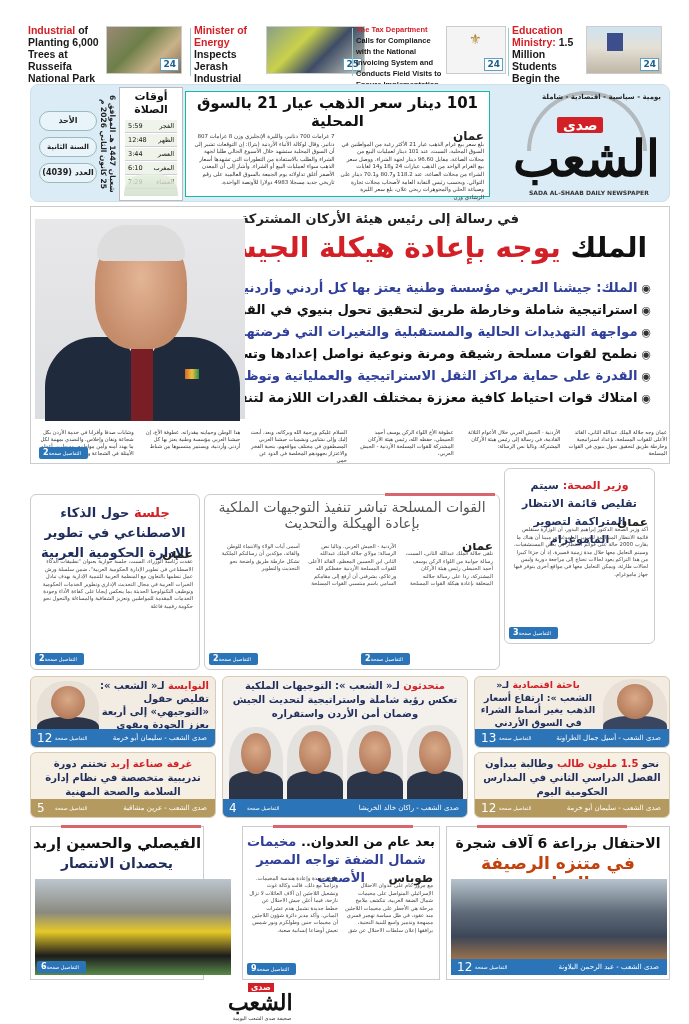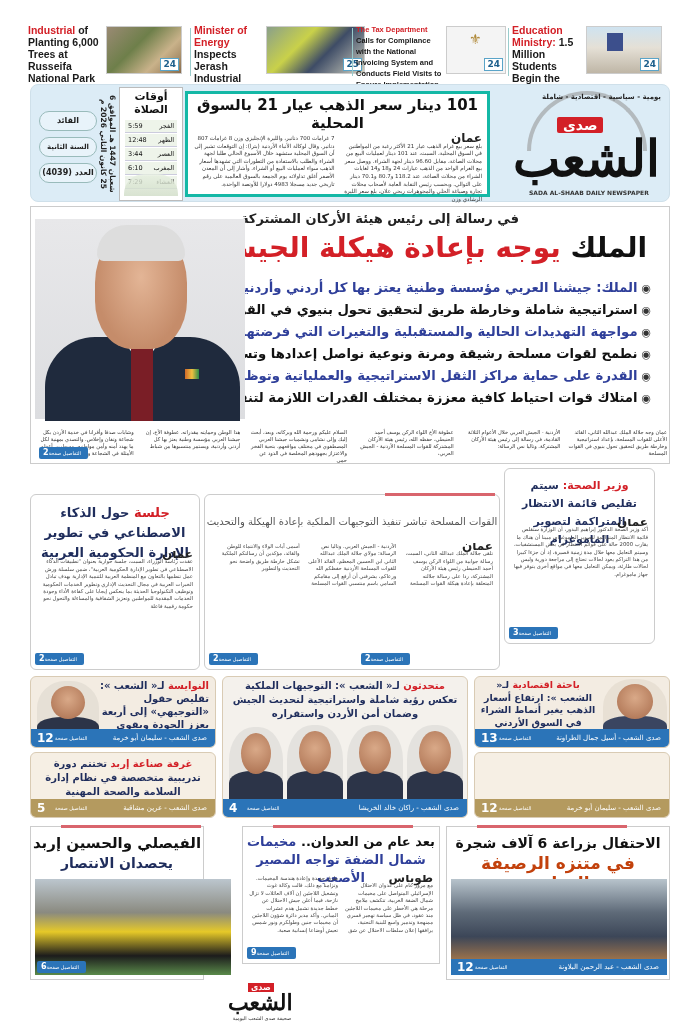--- a/index.html
+++ b/index.html
@@ -12,21 +12,21 @@
 .pgnum{position:absolute;right:2px;bottom:2px;background:#fff;border:1px solid #5aa4c8;color:#1d5f8c;font-size:9px;font-weight:bold;padding:0 2px;line-height:11px}
 .vsep{position:absolute;top:28px;width:1px;height:48px;background:#9cc}
 
 .mast{position:absolute;left:30px;top:84px;width:640px;height:118px;background:#dcecf6;border-radius:8px;border:1px solid #cfe0ea}
 .datebox{position:absolute;left:0;top:0;width:72px;height:118px}
 .pill{position:absolute;left:8px;width:58px;height:20px;border:1px solid #9bb;border-radius:10px;background:#e8f3fa;font-size:8px;text-align:center;line-height:18px;font-weight:bold;color:#222}
 .vdate{position:absolute;left:72px;top:4px;width:14px;height:110px;writing-mode:vertical-rl;font-size:7.5px;font-weight:bold;color:#222;text-align:center}
 .prayer{position:absolute;left:88px;top:2px;width:64px;height:114px;background:#fff;border:1px solid #bbb}
 .prayer h4{font-size:11px;text-align:center;margin-top:2px;font-weight:bold}
 .prow{display:flex;justify-content:space-between;font-size:6.5px;margin:1px 5px;padding:2px 3px;background:#eef4ea;border-bottom:1px solid #ccd}
-.goldbox{position:absolute;left:154px;top:6px;width:305px;height:106px;background:#fff;border:3px solid #14b8a6}
+.goldbox{position:absolute;left:154px;top:6px;width:305px;height:106px;background:#fff;border:1px solid #14b8a6}
 .goldbox h2{font-size:15px;font-weight:bold;text-align:center;direction:rtl;padding-top:2px;font-family:"DejaVu Sans",sans-serif}
 .goldcols{display:flex;direction:rtl;gap:6px;padding:3px 5px;font-size:5.5px;line-height:7.6px;color:#333}
 .goldcols div{flex:1}
 .logoarea{position:absolute;left:462px;top:0;width:178px;height:118px}
 .logo-sub{position:absolute;right:10px;top:8px;font-size:7px;font-weight:bold;direction:rtl;color:#222}
 .logo-main{position:absolute;left:20px;top:44px;font-size:50px;font-weight:900;font-family:"DejaVu Serif",serif;color:#111;letter-spacing:-3px}
 .logo-red{position:absolute;left:64px;top:32px;background:#d32027;color:#fff;font-size:14px;font-weight:bold;padding:0 6px;border-radius:2px}
 .logo-en{position:absolute;left:36px;top:104px;font-size:6px;font-weight:bold;color:#333}
 .globe{position:absolute;left:34px;top:6px;width:120px;height:60px;border:4px solid #999;border-bottom:none;border-radius:60px 60px 0 0;opacity:.6}
 
@@ -52,21 +52,21 @@
 
 .box{position:absolute;border:1px solid #ccc;border-radius:6px;background:#fff}
 .redtop{position:absolute;top:-2px;height:3px;background:#d9656d}
 .bx-title{position:absolute;direction:rtl;text-align:center;font-weight:bold;left:0;right:0}
 .bodytxt{position:absolute;direction:rtl;font-size:5.3px;line-height:7.4px;color:#444}
 .city{font-weight:bold;font-size:12px;color:#222;display:block}
 
 .card{position:absolute;background:#f3ece2;border:1px solid #d9cbb4;border-radius:6px;overflow:hidden}
 .card-bar{position:absolute;left:0;right:0;bottom:0;height:18px;background:#2b74b8;color:#fff;direction:rtl;font-size:7px;line-height:18px;padding-right:8px}
 .card-bar.gold{background:#b49a5f}
-.card-bar .pn{position:absolute;left:6px;top:0;font-size:12px;font-weight:bold}
+.card-bar .pn{position:absolute;left:6px;top:0;font-size:12px;font-weight:normal}
 .card-bar .det{position:absolute;left:24px;top:0;font-size:5px}
 .card-title{position:absolute;direction:rtl;text-align:right;font-weight:bold;font-size:11.5px;line-height:16px;color:#1f2d5c}
 .card-title .red{color:#d32027}
 .person{position:absolute;border-radius:45% 45% 0 0;overflow:hidden}
 .person .face{position:absolute;left:22%;top:8%;width:56%;height:56%;border-radius:50%;background:radial-gradient(circle at 50% 40%,#d9a988,#a86c4c)}
 .person .body{position:absolute;left:0;bottom:0;width:100%;height:40%;background:#2c3448;border-radius:40% 40% 0 0}
 
 .photo{position:absolute;overflow:hidden}
 .footer-logo{position:absolute;left:224px;top:985px;width:76px;height:38px;text-align:center}
 </style>
@@ -100,21 +100,21 @@
     <div class="t-text" style="width:70px"><span class="hl">Education Ministry:</span><span> 1.5 Million Students Begin the Second Semester</span></div>
     <div class="t-img" style="left:74px;top:2px;width:76px;height:48px;background:linear-gradient(180deg,#cfe3f0 0%,#e5e0d6 45%,#bfb6a6 100%)">
       <span style="position:absolute;left:20px;top:6px;width:16px;height:18px;background:#3c4f8c"></span>
       <span class="pgnum">24</span>
     </div>
   </div>
 </div>
 
 <div class="mast">
   <div class="datebox">
-    <div class="pill" style="top:26px">القائد</div>
+    <div class="pill" style="top:26px">الأحد</div>
     <div class="pill" style="top:52px;font-size:7px">السنة الثانية عشرة</div>
     <div class="pill" style="top:78px">العدد (4039)</div>
   </div>
   <div class="vdate">6 شعبان 1447 هـ الموافق 25 كانون الثاني 2026 م</div>
   <div class="prayer">
     <h4>أوقات الصلاة</h4>
     <div style="margin-top:4px">
       <div class="prow">
           <span>5:59</span>
           <span>الفجر</span>
@@ -185,21 +185,21 @@
 </div>
 
 <div class="box" style="left:30px;top:494px;width:170px;height:176px">
   <div class="bx-title" style="top:8px;font-size:13px;line-height:20px;color:#1f2d5c;padding:0 6px"><span style="color:#d32027">جلسة</span> <span>حول الذكاء الاصطناعي في تطوير الإدارة الحكومية العربية</span></div>
   <div class="bodytxt" style="left:6px;right:6px;top:56px;height:96px;overflow:hidden"><span class="city">عمان</span><span>عقدت رئاسة الوزراء، السبت، جلسة حوارية بعنوان "تطبيقات الذكاء الاصطناعي في تطوير الإدارة الحكومية العربية"، ضمن سلسلة ورش عمل تنظمها بالتعاون مع المنظمة العربية للتنمية الإدارية بهدف تبادل الخبرات العربية في مجال التحديث الإداري وتطوير الخدمات الحكومية وتوظيف التكنولوجيا الحديثة بما ينعكس إيجابا على كفاءة الأداء وجودة الخدمات المقدمة للمواطنين وتعزيز الشفافية والمساءلة والتحول نحو حكومة رقمية فاعلة</span></div>
   <div class="badge" style="left:4px;bottom:4px"><span>2</span><small>التفاصيل صفحة</small></div>
 </div>
 
 <div class="box" style="left:204px;top:494px;width:296px;height:176px">
   <div class="redtop" style="right:4px;width:110px"></div>
-  <div class="bx-title" style="top:21px;font-size:10px;color:#555;font-weight:normal">القوات المسلحة تباشر تنفيذ التوجيهات الملكية بإعادة الهيكلة والتحديث</div>
+  <div class="bx-title" style="top:4px;font-size:14px;color:#555;font-weight:normal">القوات المسلحة تباشر تنفيذ التوجيهات الملكية بإعادة الهيكلة والتحديث</div>
   <div class="bodytxt" style="left:6px;right:6px;top:48px;height:104px;overflow:hidden;column-count:3;column-gap:8px"><span class="city">عمان</span><span>تلقى جلالة الملك عبدالله الثاني، السبت، رسالة جوابية من اللواء الركن يوسف أحمد الحنيطي رئيس هيئة الأركان المشتركة، ردا على رسالة جلالته المتعلقة بإعادة هيكلة القوات المسلحة الأردنية - الجيش العربي. وتاليا نص الرسالة: مولاي جلالة الملك عبدالله الثاني ابن الحسين المعظم، القائد الأعلى للقوات المسلحة الأردنية حفظكم الله ورعاكم، يشرفني أن أرفع إلى مقامكم السامي باسم منتسبي القوات المسلحة أسمى آيات الولاء والانتماء للوطن والقائد، مؤكدين أن رسالتكم الملكية تشكل خارطة طريق واضحة نحو التحديث والتطوير</span></div>
   <div class="badge" style="left:4px;bottom:4px"><span>2</span><small>التفاصيل صفحة</small></div>
   <div class="badge" style="left:156px;bottom:4px"><span>2</span><small>التفاصيل صفحة</small></div>
 </div>
 
 <div class="box" style="left:504px;top:468px;width:151px;height:176px">
   <div class="bx-title" style="top:8px;font-size:11px;line-height:18px;color:#1f2d5c;padding:0 6px"><span style="color:#d32027">وزير الصحة:</span> <span>سيتم تقليص قائمة الانتظار المتراكمة لتصوير الماموغرام</span></div>
   <div class="bodytxt" style="left:6px;right:6px;top:50px;height:100px;overflow:hidden"><span class="city">عمان</span><span>أكد وزير الصحة الدكتور إبراهيم البدور، أن الوزارة ستقلص قائمة الانتظار المتراكمة لتصوير الماموغرام، مبينا أن هناك ما يقارب 2000 حالة على قوائم الانتظار في بعض المستشفيات، وسيتم التعامل معها خلال مدة زمنية قصيرة، إذ أن جزءا كبيرا من هذا التراكم يعود لحالات تحتاج إلى مراجعة دورية وليس لحالات طارئة، ويمكن التعامل معها في مواقع أخرى يتوفر فيها جهاز ماموغرام.</span></div>
   <div class="badge" style="left:4px;bottom:4px"><span>3</span><small>التفاصيل صفحة</small></div>
 </div>
@@ -242,33 +242,34 @@
 <div class="card" style="left:474px;top:676px;width:196px;height:72px">
   <div class="person" style="left:128px;top:2px;width:64px;height:62px;background:#e8e0d4">
       <div class="body" style="background:#3a4560"></div>
       <div class="face"></div>
     </div>
   <div class="card-title" style="right:72px;top:2px;width:118px;font-size:9.5px;line-height:12.5px;text-align:center"><span class="red">باحثة اقتصادية</span><span> لـ« الشعب »: </span><span>ارتفاع أسعار الذهب يغير أنماط الشراء في السوق الأردني</span></div>
   <div class="card-bar"><span>صدى الشعب - أسيل جمال الطراونة</span><span class="det">التفاصيل صفحة</span><span class="pn">13</span></div>
 </div>
 
 <div class="card" style="left:474px;top:752px;width:196px;height:66px;background:#f6efe4">
+  <div class="card-title" style="right:6px;left:6px;top:4px;text-align:center;font-size:10px;line-height:14px"><span>نحو</span> <span class="red">1.5 مليون طالب</span> <span>وطالبة يبدأون الفصل الدراسي الثاني في المدارس الحكومية اليوم</span></div>
   <div class="card-bar gold"><span>صدى الشعب - سليمان أبو خرمة</span><span class="det">التفاصيل صفحة</span><span class="pn">12</span></div>
 </div>
 
 <div class="box" style="left:30px;top:826px;width:174px;height:154px;border-radius:0">
   <div class="redtop" style="left:30px;width:140px"></div>
   <div class="bx-title" style="top:6px;font-size:15px;line-height:20px;color:#111">الفيصلي والحسين إربد</div>
   <div class="bx-title" style="top:26px;font-size:14px;line-height:20px;color:#1f2d5c">يحصدان الانتصار</div>
   <div class="photo" style="left:4px;top:52px;width:196px;height:96px;background:linear-gradient(180deg,#bcc6ce 0%,#8a8a80 35%,#e6c928 55%,#1c1c1c 80%,#5a8a4a 100%)">
     <div class="badge" style="left:2px;bottom:2px"><span>6</span><small>التفاصيل صفحة</small></div>
   </div>
 </div>
 
-<div class="box" style="left:242px;top:826px;width:198px;height:138px;border-radius:0">
+<div class="box" style="left:242px;top:826px;width:198px;height:154px;border-radius:0">
   <div class="redtop" style="left:30px;width:140px"></div>
   <div class="bx-title" style="top:6px;font-size:13px;line-height:18px;color:#111"><span>بعد عام من العدوان..</span> <span style="color:#2f3f9a">مخيمات</span></div>
   <div class="bx-title" style="top:24px;font-size:13px;line-height:18px;color:#2f3f9a">شمال الضفة تواجه المصير الأصعب</div>
   <div class="bodytxt" style="left:6px;right:6px;top:48px;height:88px;overflow:hidden;column-count:2;column-gap:6px"><span class="city">طوباس</span><span>مع مرور عام على عدوان الاحتلال الإسرائيلي المتواصل على مخيمات شمال الضفة الغربية، تتكشف ملامح مرحلة هي الأخطر على مخيمات اللاجئين منذ عقود، في ظل سياسة تهجير قسري ممنهجة وتدمير واسع للبنية التحتية، يرافقها إعلان سلطات الاحتلال عن شق طرق جديدة وإعادة هندسة المخيمات. وتزامنا مع ذلك، قالت وكالة غوث وتشغيل اللاجئين إن آلاف العائلات لا تزال نازحة، فيما أعلن جيش الاحتلال عن خطط جديدة تشمل هدم عشرات المباني. وأكد مدير دائرة شؤون اللاجئين أن مخيمات جنين وطولكرم ونور شمس تعيش أوضاعا إنسانية صعبة.</span></div>
   <div class="badge" style="left:4px;bottom:4px"><span>9</span><small>التفاصيل صفحة</small></div>
 </div>
 
 <div class="box" style="left:446px;top:826px;width:224px;height:154px;border-radius:0">
   <div class="redtop" style="left:30px;width:150px"></div>
   <div class="bx-title" style="top:6px;font-size:14px;line-height:20px;color:#111">الاحتفال بزراعة 6 آلاف شجرة</div>

